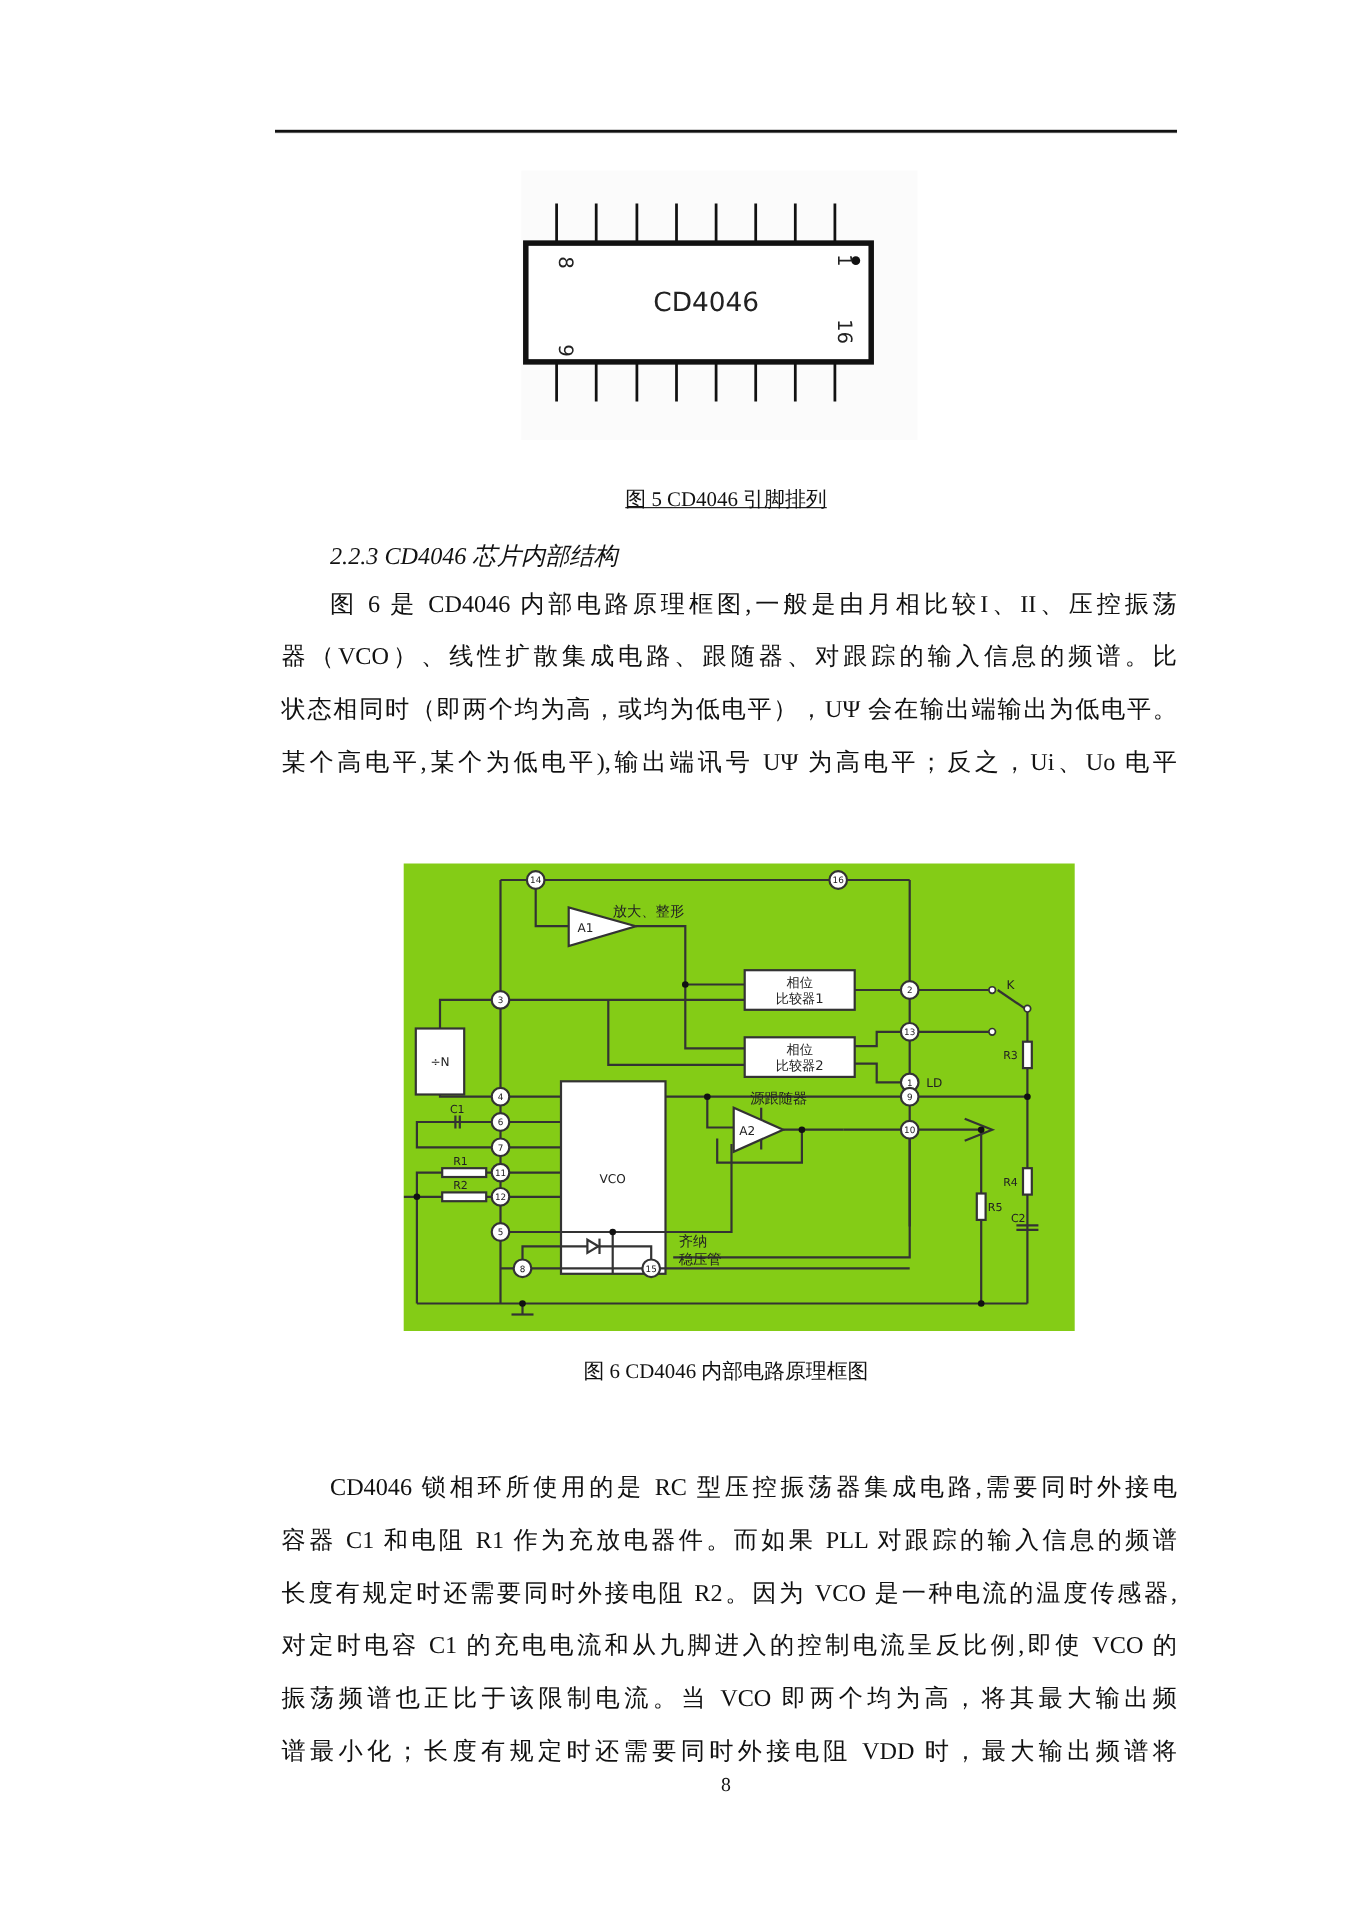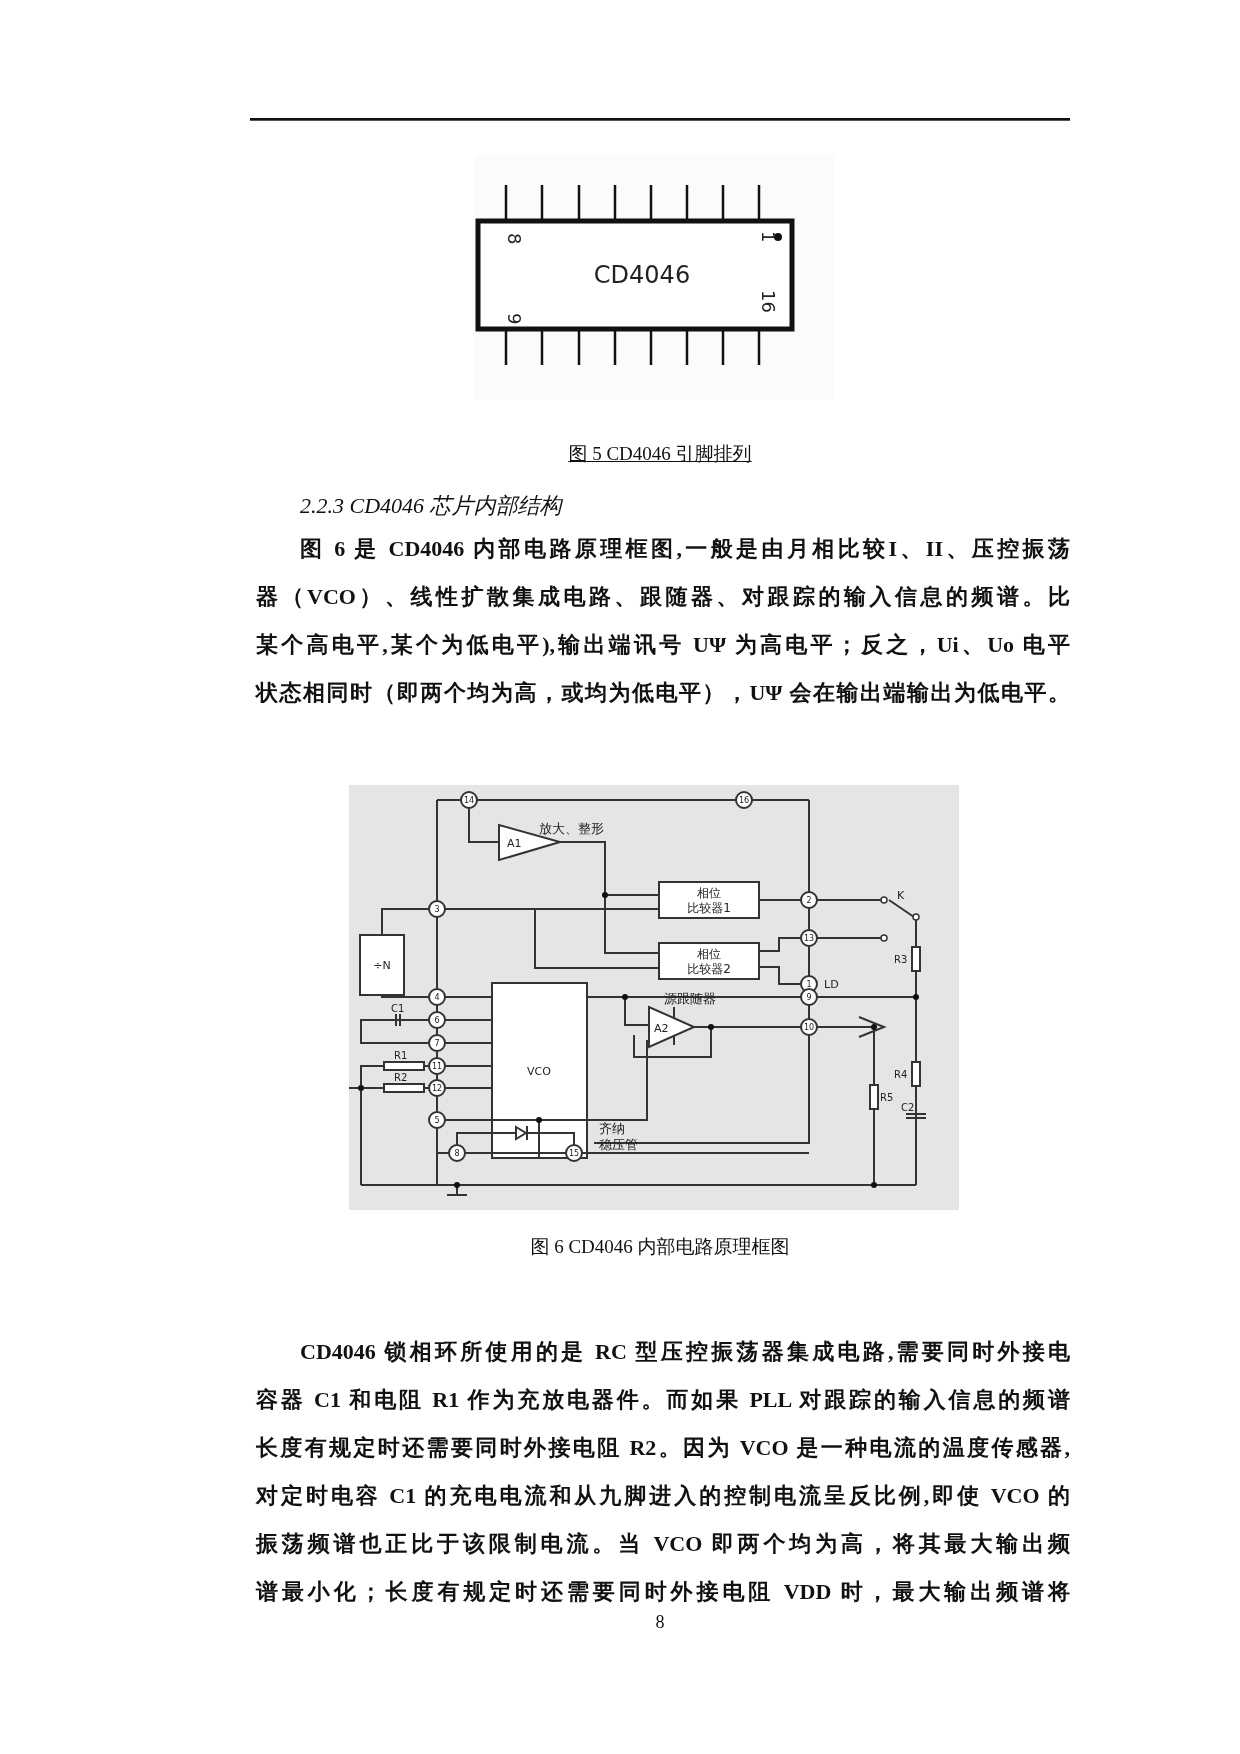--- a/index.html
+++ b/index.html
@@ -1,24 +1,24 @@
 <!DOCTYPE html>
 <html><head>
 <meta charset="utf-8">
 <style>
   html, body { margin:0; padding:0; background:#ffffff; }
   body { width:1240px; height:1754px; position:relative; overflow:hidden;
          font-family:"Liberation Serif","DejaVu Serif",serif; color:#111; }
   .header-rule { position:absolute; left:250px; top:118px; width:820px; height:0;
                  border-top:2px solid #111; border-bottom:1px solid #555; }
   .fig5 { position:absolute; left:474px; top:155px; width:360px; height:245px; background:#fbfbfb; }
-  .fig6 { position:absolute; left:349px; top:785px; width:610px; height:425px; background:#e5e5e5; }
+  .fig6 { position:absolute; left:367px; top:785px; width:610px; height:425px; background:#84cc16; }
   .caption { position:absolute; left:250px; width:820px; text-align:center; font-size:19px; }
   .section-head { position:absolute; left:300px; top:491px; font-size:22px;font-style:italic; }
-  .para { position:absolute; left:256px; width:814px; font-size:22px; line-height:48px;font-weight:bold; }
+  .para { position:absolute; left:256px; width:814px; font-size:22px; line-height:48px; }
   .para .line { display:block; white-space:nowrap; text-align:justify; text-align-last:justify; height:48px; }
   .para .line.indent { padding-left:44px; }
   .page-number { position:absolute; left:620px; width:80px; top:1612px; text-align:center; font-size:18px; }
   svg text { font-family:"DejaVu Sans","Liberation Sans",sans-serif; }
 </style>
 </head>
 <body>
 
 <div class="header-rule"></div>
 
@@ -51,22 +51,22 @@
     <text x="0" y="0" font-size="18" fill="#222" transform="translate(288,135) rotate(90)">16</text>
   </svg>
 </div>
 <div class="caption" style="top:441px;text-decoration:underline;">图 5 CD4046 引脚排列</div>
 
 <div class="section-head">2.2.3 CD4046 芯片内部结构</div>
 
 <div class="para" style="top:525px;">
   <span class="line indent">图 6 是 CD4046 内部电路原理框图,一般是由月相比较I、II、压控振荡</span>
   <span class="line">器（VCO）、线性扩散集成电路、跟随器、对跟踪的输入信息的频谱。比</span>
+  <span class="line">状态相同时（即两个均为高，或均为低电平），UΨ 会在输出端输出为低电平。</span>
   <span class="line">某个高电平,某个为低电平),输出端讯号 UΨ 为高电平；反之，Ui、Uo 电平</span>
-  <span class="line">状态相同时（即两个均为高，或均为低电平），UΨ 会在输出端输出为低电平。</span>
 </div>
 
 <div class="fig6">
   <svg width="610" height="425" viewBox="0 0 610 425">
     <g stroke="#333" stroke-width="2" fill="none">
 
       <line x1="88" y1="15" x2="460" y2="15"></line>
       <line x1="88" y1="15" x2="88" y2="400"></line>
       <line x1="460" y1="15" x2="460" y2="330"></line>
 

